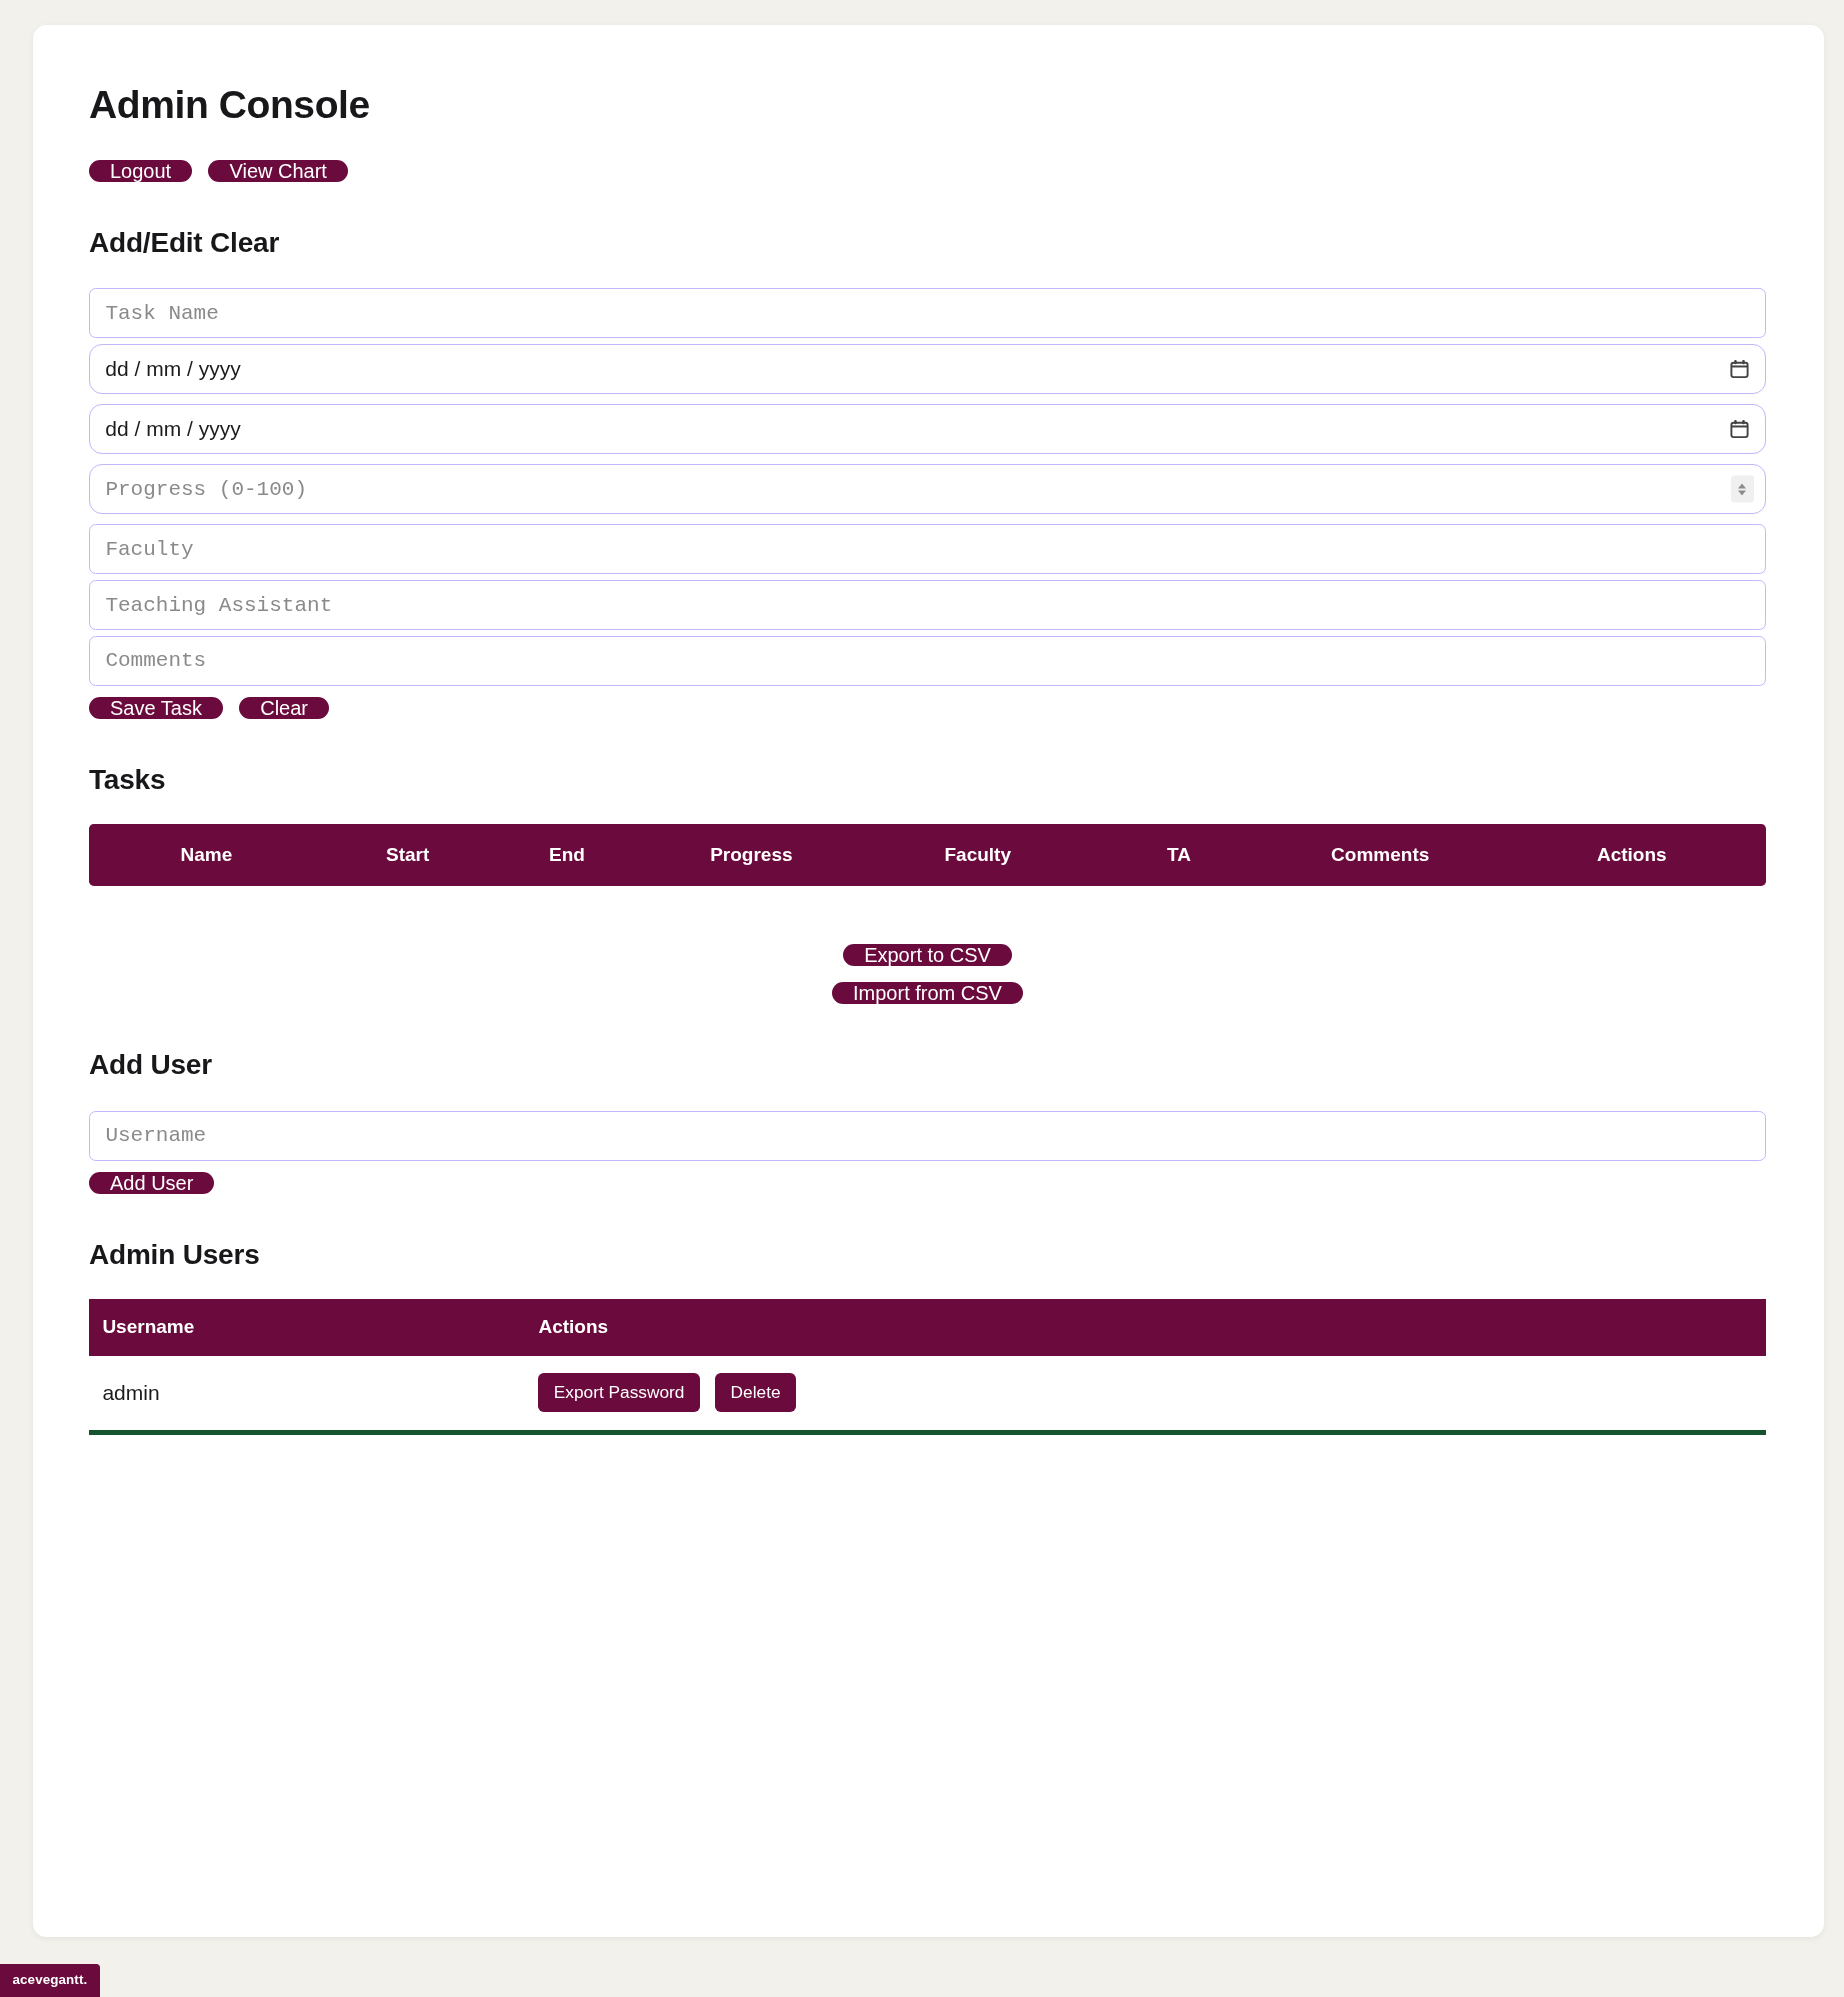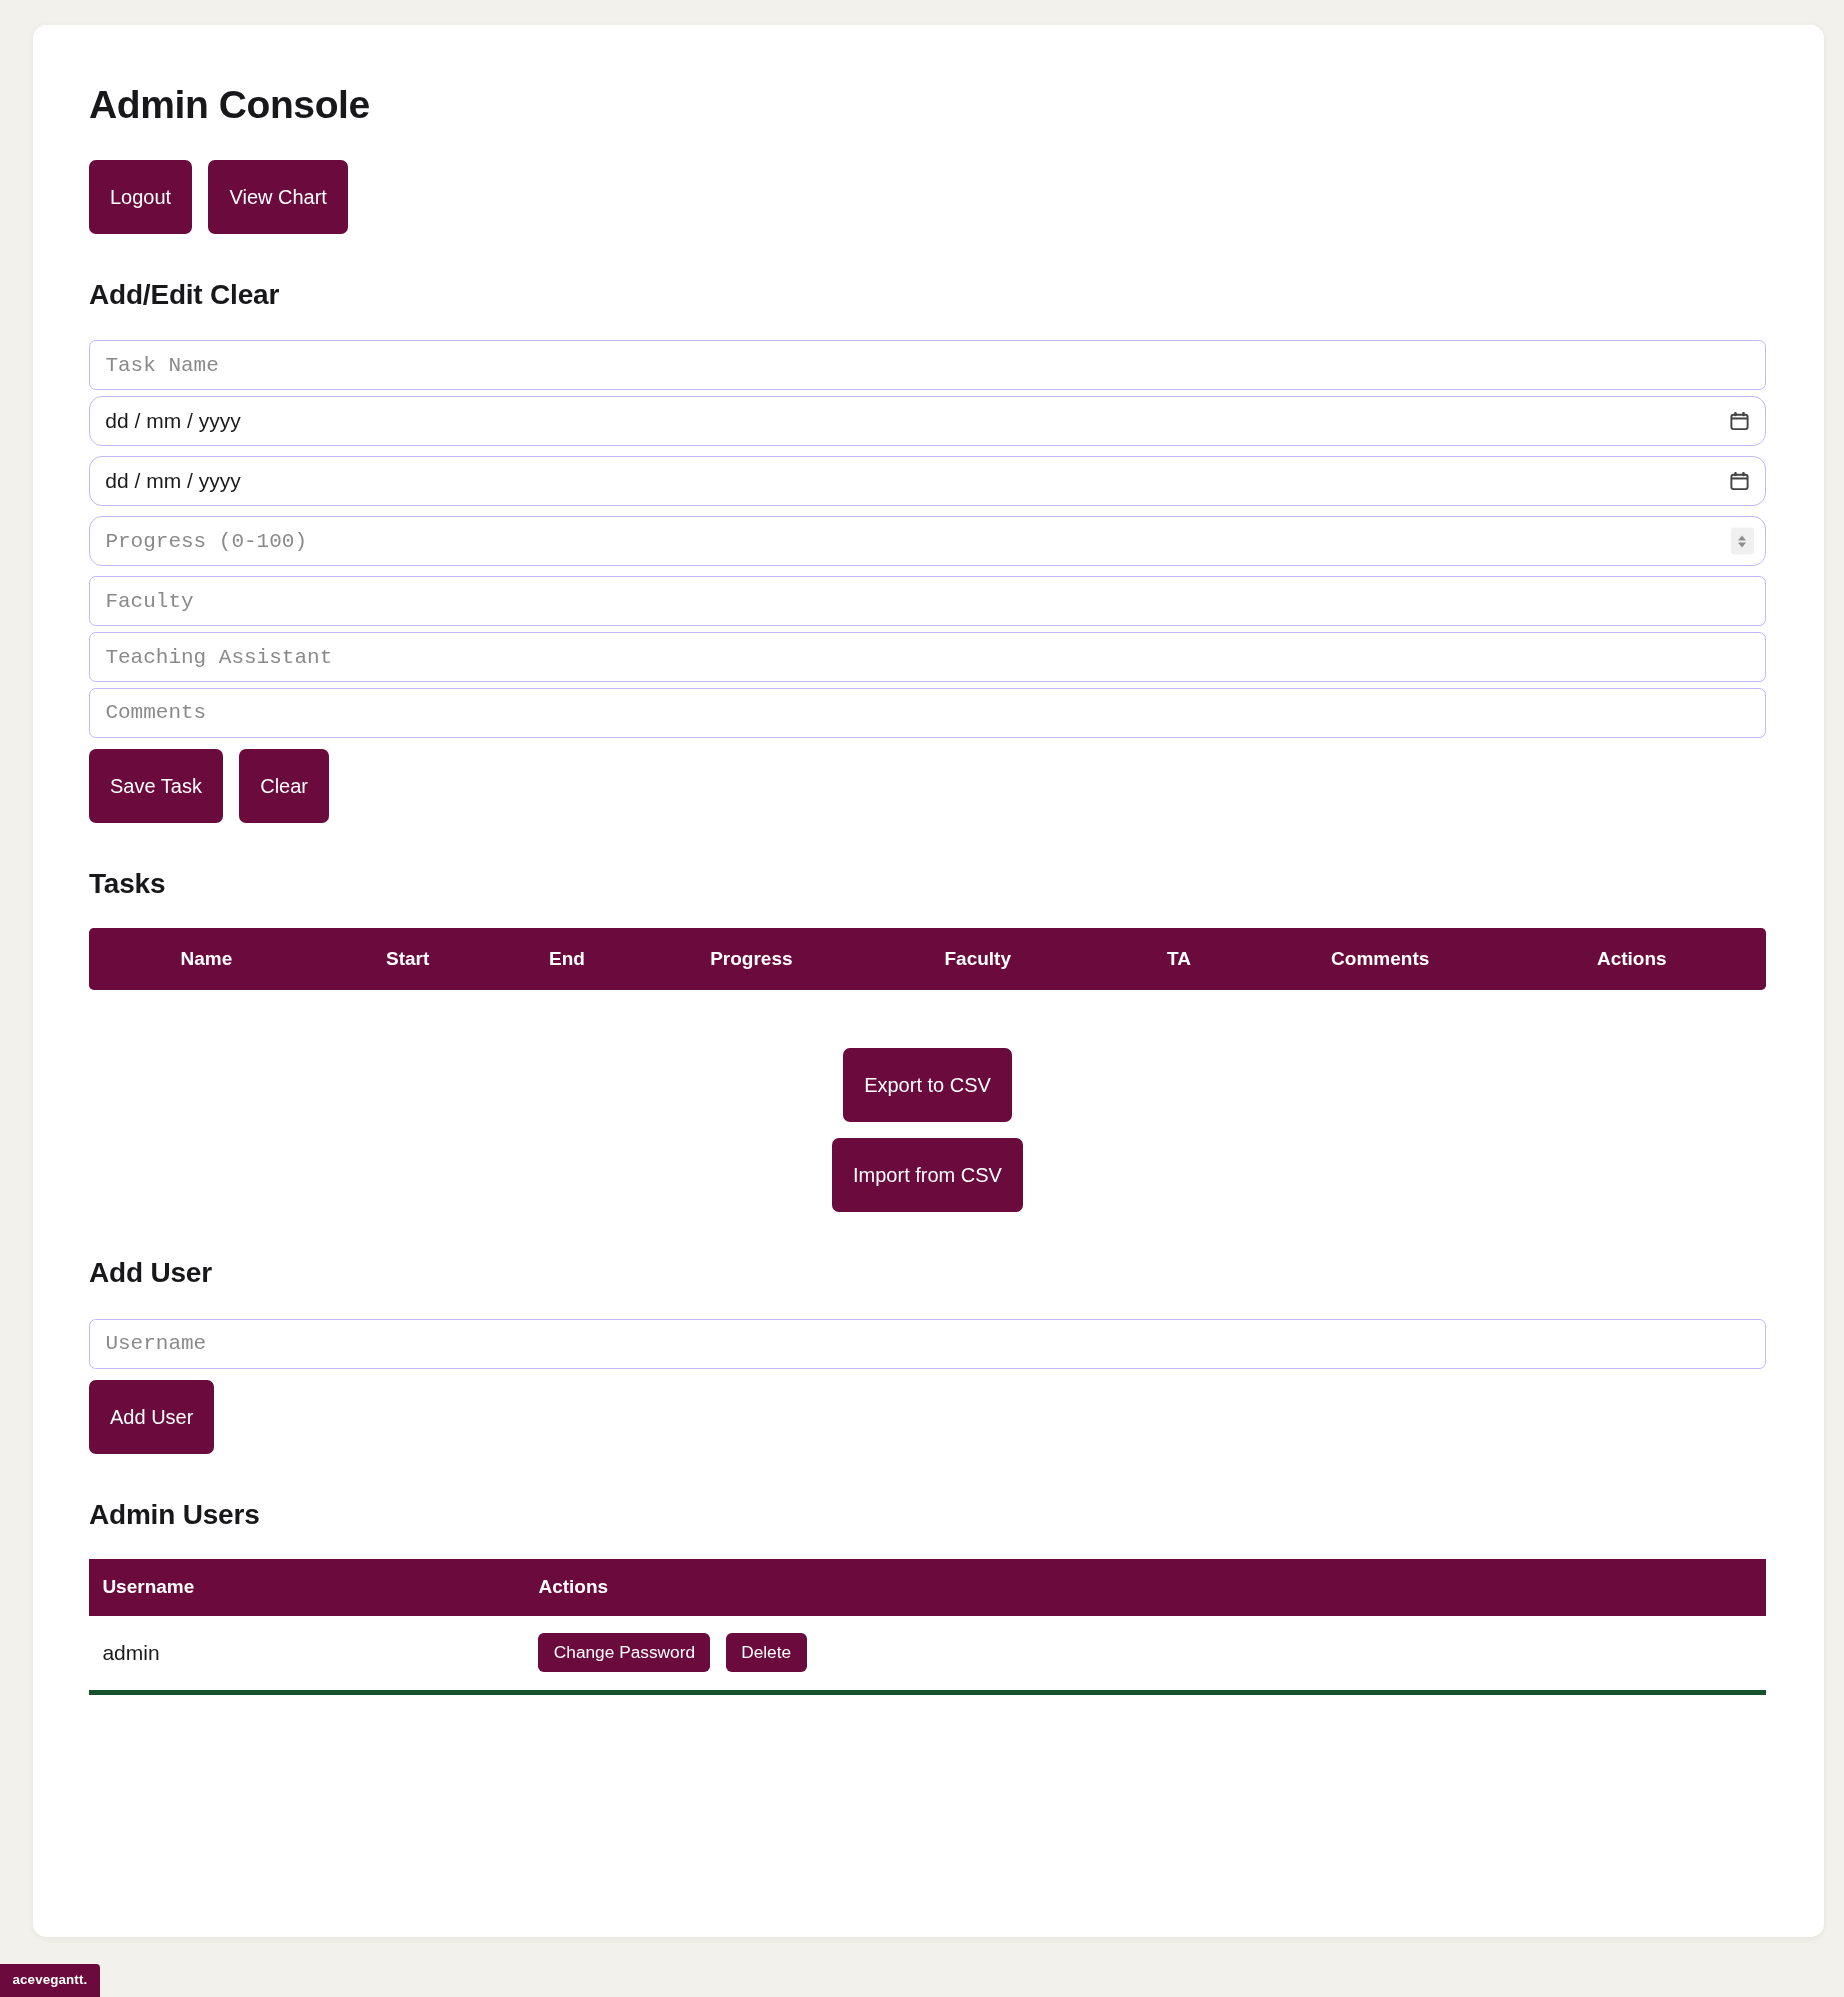--- a/index.html
+++ b/index.html
@@ -51,25 +51,25 @@
     line-height: 1.2;
   }
 
   .btn {
     display: inline-flex;
     align-items: center;
     justify-content: center;
     background: #6b0a3c;
     color: #ffffff;
     border: none;
-    border-radius: 7px;
+    border-radius: 15px;
     font-family: "Liberation Sans", sans-serif;
     font-size: 20px;
     line-height: 1;
-    padding: 27px 21px;
+    padding: 1px 21px;
     cursor: pointer;
     white-space: nowrap;
   }
   .btn.small {
     font-size: 17.3px;
     padding: 10.6px 15.4px;
     border-radius: 5.8px;
   }
 
   .btn-row {
@@ -312,21 +312,21 @@
         <tr>
           <th style="width:26%">Username</th>
           <th>Actions</th>
         </tr>
       </thead>
       <tbody>
         <tr>
           <td>admin</td>
           <td class="actions-cell">
             <div class="cell-btn-row">
-              <button class="btn small">Change Password</button>
+              <button class="btn small">Export Password</button>
               <button class="btn small">Delete</button>
             </div>
           </td>
         </tr>
       </tbody>
     </table>
 
   </div>
 </div>
 

